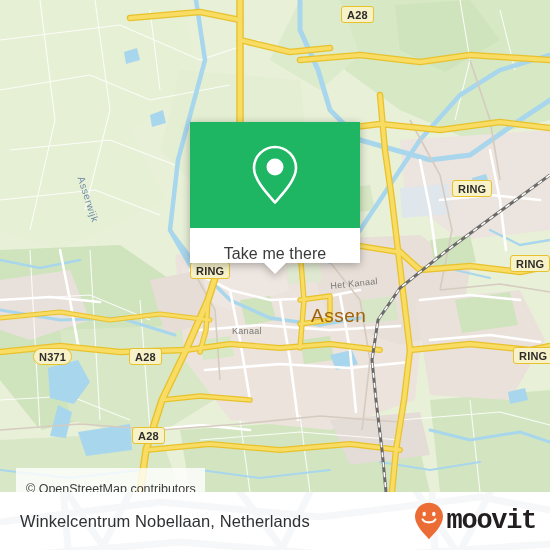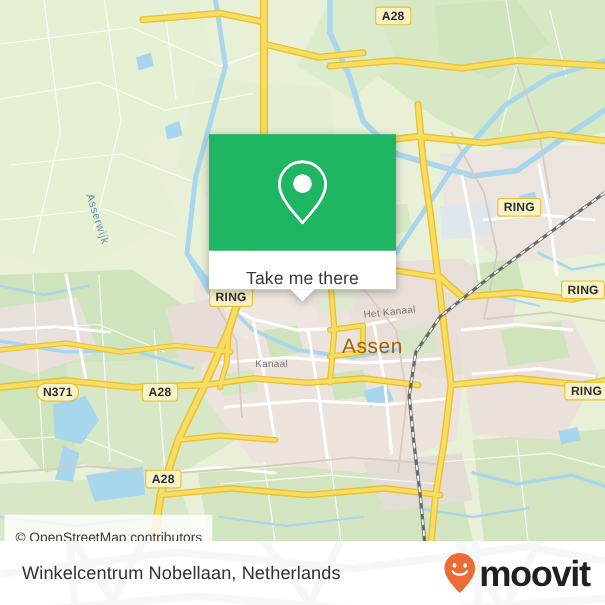--- a/index.html
+++ b/index.html
@@ -62,21 +62,21 @@
     padding: 3px 5px 1px 5px;
     font-family: "Liberation Sans", sans-serif;
     letter-spacing: .2px;
     white-space: nowrap;
     box-sizing: border-box;
   }
 
   
   #attribution {
     position: absolute;
-    left: 4px;
+    left: 16px;
     top: 468px;
     height: 24px;
     background: rgba(255,255,255,0.80);
     display: flex;
     align-items: center;
     padding: 18px 9px 0 10px;
     font-size: 12.5px;
     color: #3b3b3b;
     font-family: "Liberation Sans", sans-serif;
     box-sizing: border-box;
@@ -155,24 +155,24 @@
     color: #2f3133;
     font-family: "Liberation Sans", sans-serif;
     letter-spacing: .1px;
   }
   #moovit-logo {
     display: flex;
     align-items: center;
     gap: 2px;
   }
   #moovit-wordmark {
-    font-size: 33px;
+    font-size: 27px;
     font-weight: bold;
     color: #231f20;
-    font-family: Liberation Sans, sans-serif;
+    font-family: Liberation Mono, monospace;
     letter-spacing: -1.3px;
     line-height: 1;
     margin-left: 1px;
   }
 </style>
 </head>
 <body>
 
 <div id="app">
 

